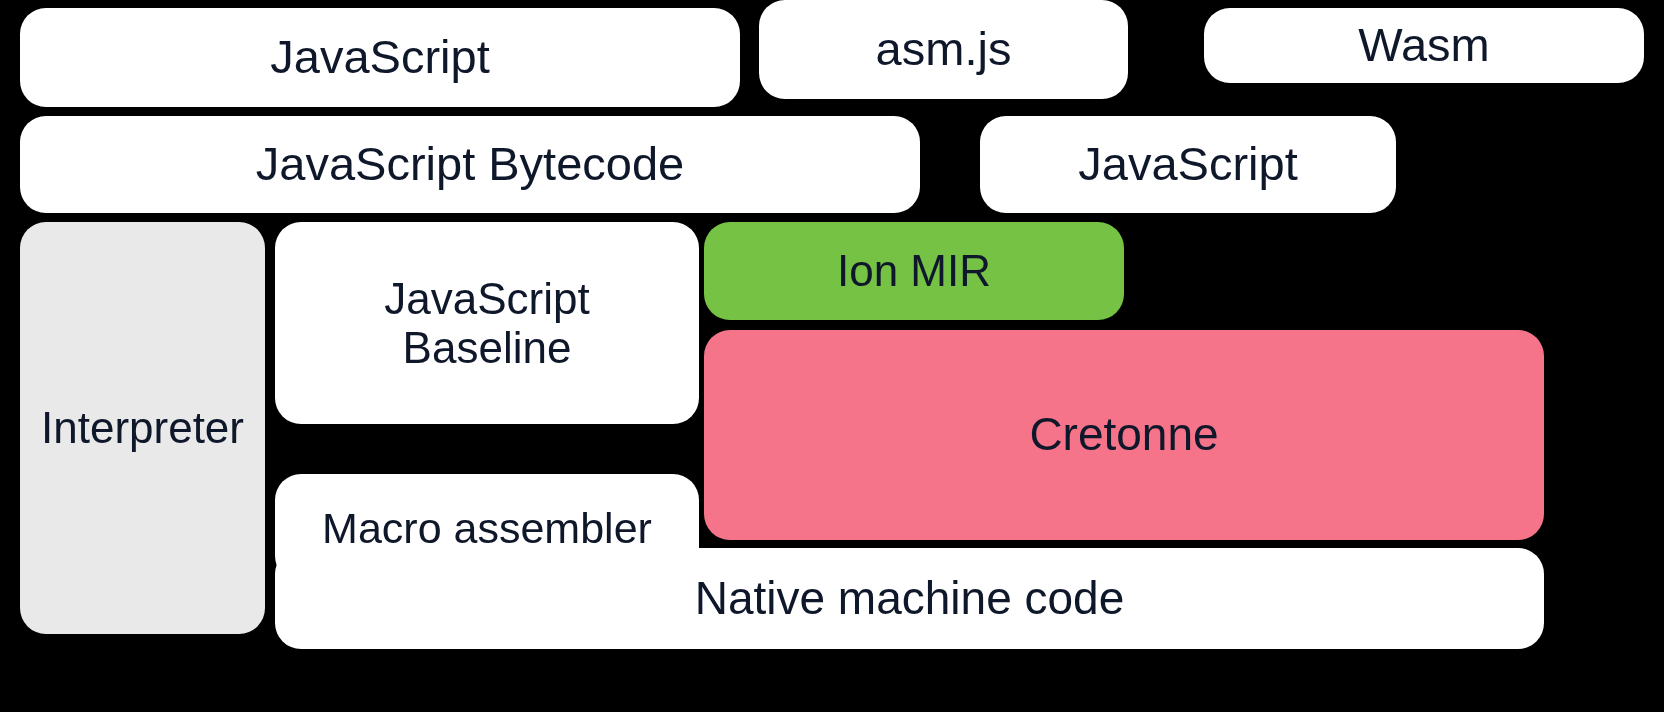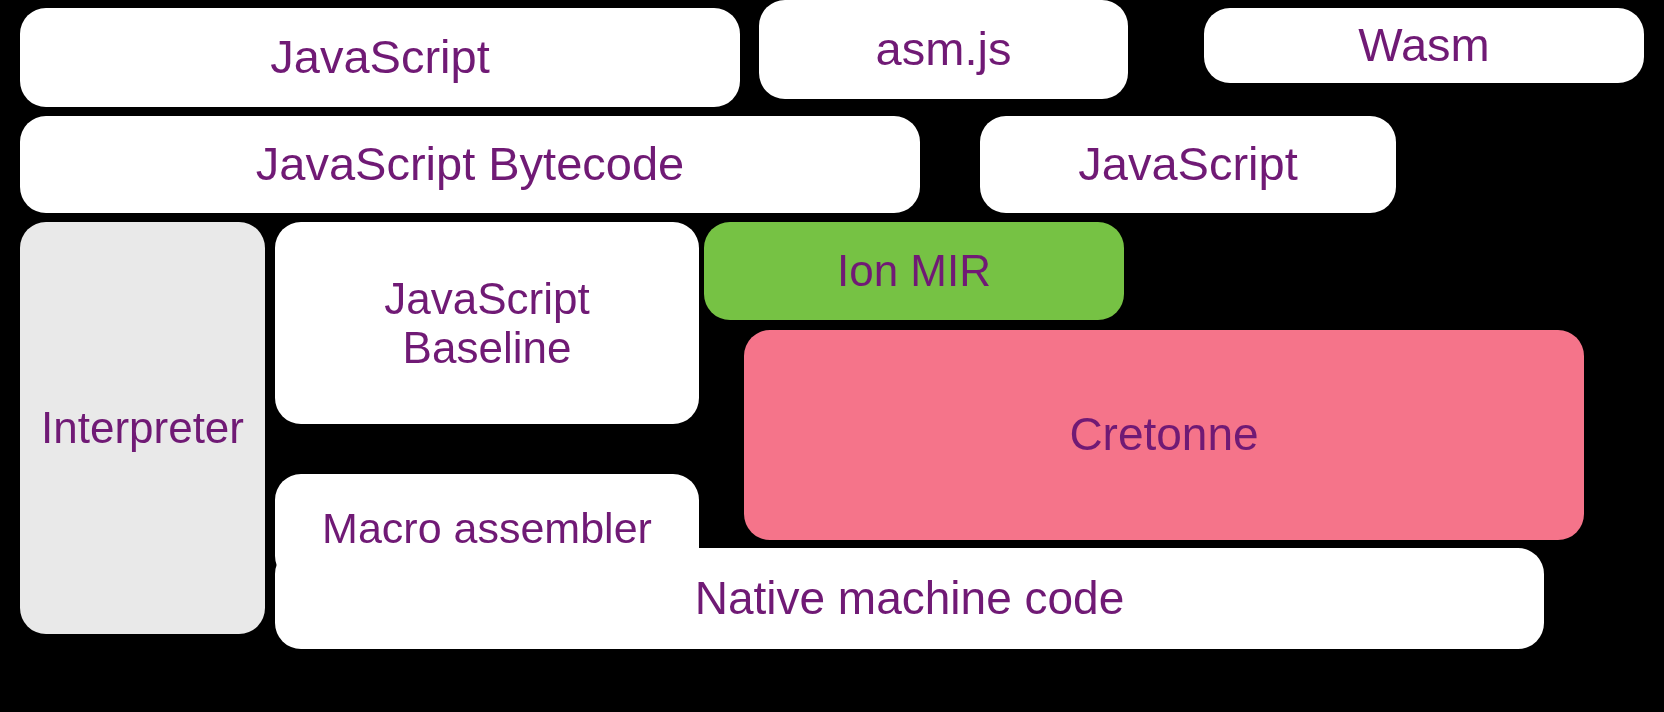--- a/index.html
+++ b/index.html
@@ -19,29 +19,29 @@
     overflow: hidden;
   }
   .box {
     position: absolute;
     box-sizing: border-box;
     border-radius: 26px;
     display: flex;
     align-items: center;
     justify-content: center;
     text-align: center;
-    color: #701a75;
+    color: #0f172a;
     line-height: 1.12;
     white-space: pre-line;
     user-select: none;
   }
   .box.white  { background: #ffffff; }
   .box.gray   { background: #e9e9e9; }
   .box.green  { background: #76c244; }
-  .box.pink   { background: #f5748a; margin-left: 40px; }
+  .box.pink   { background: #f5748a; }
 
   
   #box-javascript      { left: 20px;   top: 8px;   width: 720px; height: 99px;  font-size: 47px; }
   #box-asmjs           { left: 748px;  top: 0;   width: 369px; height: 99px;  font-size: 47px; margin-left: 11px; }
   #box-wasm            { left: 1204px; top: 8px;   width: 440px; height: 75px;  font-size: 47px; }
 
   
   #box-js-bytecode     { left: 20px;   top: 116px; width: 900px; height: 97px;  font-size: 47px; }
   #box-baldrmonkey     { left: 980px;  top: 116px; width: 416px; height: 97px;  font-size: 47px; }
 

